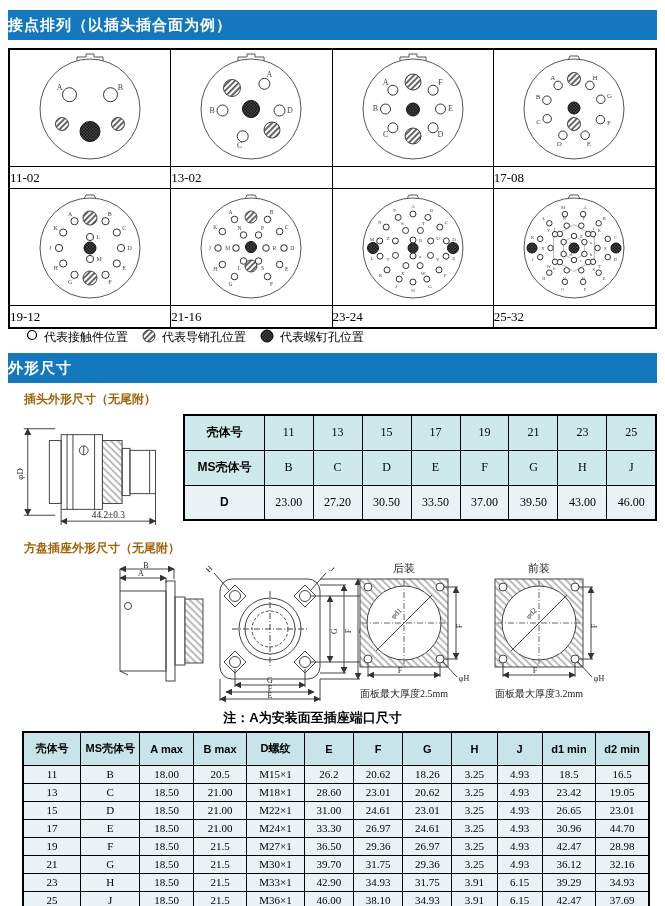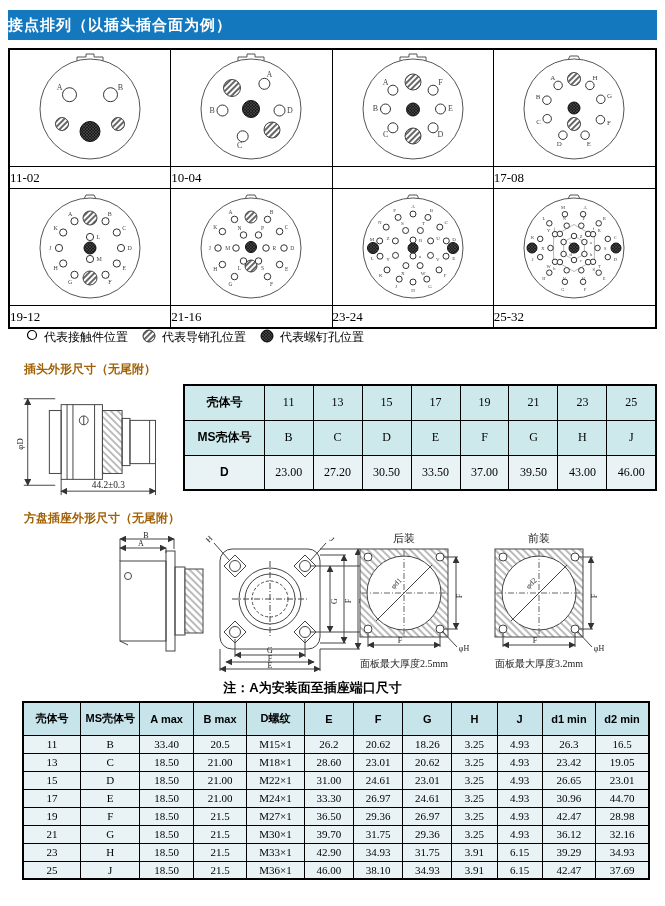--- a/index.html
+++ b/index.html
@@ -96,21 +96,21 @@
             <circle cx="91.4" cy="32.8" r="5.5" fill="#fff" stroke="#333" stroke-width="1"></circle>
             <text x="96.3" y="25.6" text-anchor="middle" font-size="8" fill="#444">A</text>
             <circle cx="49.5" cy="59.5" r="5.5" fill="#fff" stroke="#333" stroke-width="1"></circle>
             <text x="39.1" y="62.0" text-anchor="middle" font-size="8" fill="#444">B</text>
             <circle cx="69.7" cy="85.3" r="5.5" fill="#fff" stroke="#333" stroke-width="1"></circle>
             <text x="66.6" y="97.3" text-anchor="middle" font-size="8" fill="#444">C</text>
             <circle cx="106.5" cy="59.5" r="5.5" fill="#fff" stroke="#333" stroke-width="1"></circle>
             <text x="116.9" y="62.0" text-anchor="middle" font-size="8" fill="#444">D</text>
           </svg>
         </div>
-        <div class="clabel">10-04</div>
+        <div class="clabel">13-02</div>
       </div>
       <div class="cg-cell">
         <div class="diag">
           <svg width="156" height="114">
             <path d="M65,10 L65,6 L74,6 L74,3 L82,3 L82,6 L91,6 L91,10" fill="none" stroke="#555" stroke-width="1"></path>
             <circle cx="78" cy="58" r="50" fill="#fff" stroke="#555" stroke-width="1"></circle>
             <circle cx="78" cy="31" r="8" fill="url(#hatch)" stroke="#444" stroke-width="1"></circle>
             <circle cx="78" cy="85" r="8" fill="url(#hatch)" stroke="#444" stroke-width="1"></circle>
             <circle cx="78" cy="58.5" r="6.5" fill="url(#xhatch)" stroke="#111" stroke-width="1"></circle>
             <circle cx="57.9" cy="39.2" r="5" fill="#fff" stroke="#333" stroke-width="1"></circle>
@@ -384,20 +384,21 @@
     <svg width="14" height="14">
         <circle cx="7" cy="7" r="6" fill="url(#hatch)" stroke="#333" stroke-width="1"></circle>
       </svg>
     <span class="txt">代表导销孔位置</span>
     <svg width="14" height="14">
         <circle cx="7" cy="7" r="6" fill="url(#xhatch)" stroke="#000" stroke-width="1"></circle>
       </svg>
     <span class="txt">代表螺钉孔位置</span>
   </div>
 
+  <div class="bar">外形尺寸</div>
 
   <div class="subtitle">插头外形尺寸（无尾附）</div>
 
   <div class="plugrow">
 
     <svg width="168" height="120" viewBox="0 0 168 120">
       <g stroke="#444" stroke-width="1" fill="none">
 
         <line x1="16" y1="16" x2="16" y2="104" marker-start="url(#arr)" marker-end="url(#arr)"></line>
         <line x1="12" y1="16" x2="44" y2="16"></line>
@@ -613,29 +614,29 @@
           <th>H</th>
           <th>J</th>
           <th>d1 min</th>
           <th>d2 min</th>
         </tr>
       </thead>
     <tbody id="t2-body">
         <tr>
           <td>11</td>
           <td>B</td>
-          <td>33.40</td>
+          <td>18.00</td>
           <td>20.5</td>
           <td>M15×1</td>
           <td>26.2</td>
           <td>20.62</td>
           <td>18.26</td>
           <td>3.25</td>
           <td>4.93</td>
-          <td>26.3</td>
+          <td>18.5</td>
           <td>16.5</td>
         </tr>
         <tr>
           <td>13</td>
           <td>C</td>
           <td>18.50</td>
           <td>21.00</td>
           <td>M18×1</td>
           <td>28.60</td>
           <td>23.01</td>

